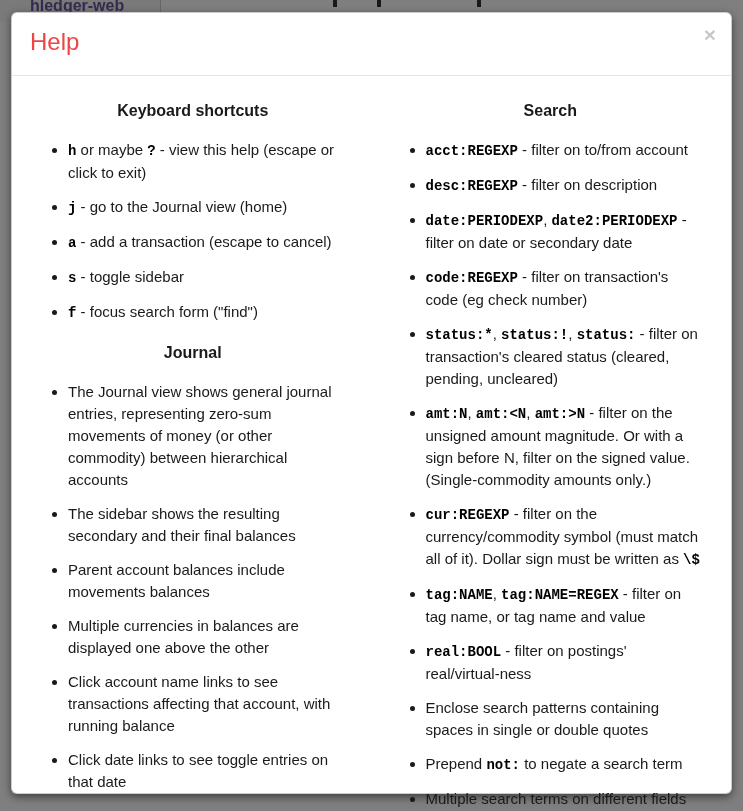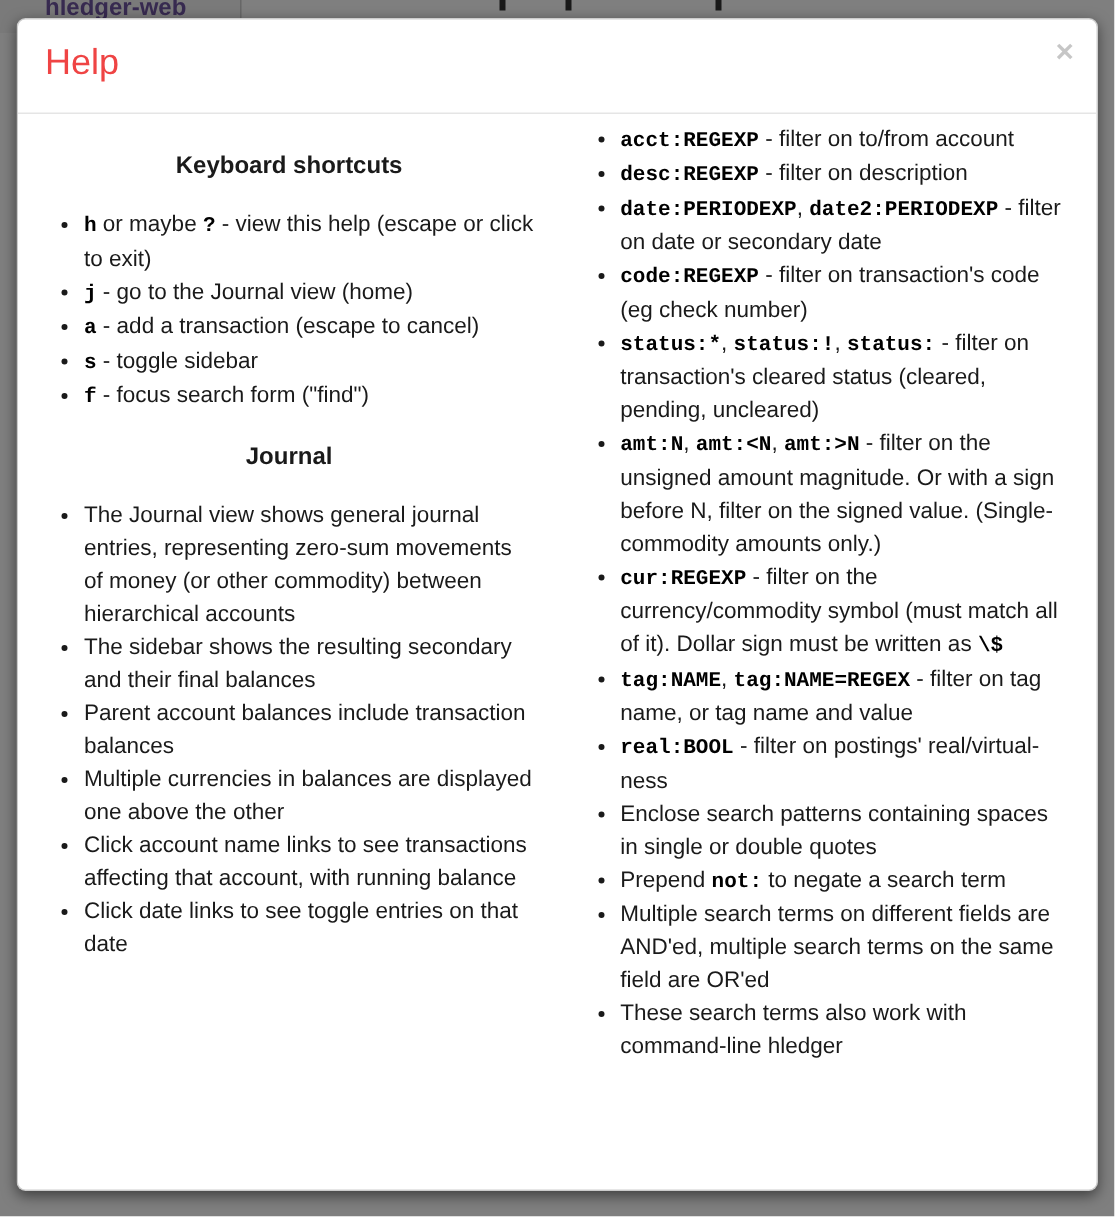--- a/index.html
+++ b/index.html
@@ -63,21 +63,21 @@
   .col { flex:1 1 0; min-width:0; }
 
   .section-title {
     margin:20px 0 19px 0;
     font-size:16px; font-weight:bold; color:#1a1a1a;text-align:center;
   }
   ul.help-list {
     margin:0 0 10px 0; padding:0 0 0 27px;
     font-size:15px; line-height:22px; color:#1a1a1a;
   }
-  ul.help-list li { margin:0; }
+  ul.help-list li { margin:12px; }
   code {
     font-family:"Liberation Mono","DejaVu Sans Mono", monospace;
     font-weight:bold; font-size:14px; color:#000;
     white-space:nowrap;
   }
 </style>
 </head>
 <body>
 
 <div class="page">
@@ -106,29 +106,30 @@
               <li><code>a</code> - add a transaction (escape to cancel)</li>
               <li><code>s</code> - toggle sidebar</li>
               <li><code>f</code> - focus search form ("find")</li>
             </ul>
         </section>
         <section>
           <h3 class="section-title">Journal</h3>
           <ul class="help-list">
               <li>The Journal view shows general journal entries, representing zero-sum movements of money (or other commodity) between hierarchical accounts</li>
               <li>The sidebar shows the resulting secondary and their final balances</li>
-              <li>Parent account balances include transaction balances</li>
+              <li>Parent account balances include movements balances</li>
               <li>Multiple currencies in balances are displayed one above the other</li>
               <li>Click account name links to see transactions affecting that account, with running balance</li>
               <li>Click date links to see toggle entries on that date</li>
             </ul>
         </section>
       </div>
       <div class="col">
         <section>
+          <h3 class="section-title">Search</h3>
           <ul class="help-list">
               <li><code>acct:REGEXP</code> - filter on to/from account</li>
               <li><code>desc:REGEXP</code> - filter on description</li>
               <li><code>date:PERIODEXP</code>, <code>date2:PERIODEXP</code> - filter on date or secondary date</li>
               <li><code>code:REGEXP</code> - filter on transaction's code (eg check number)</li>
               <li><code>status:*</code>, <code>status:!</code>, <code>status:</code> - filter on transaction's cleared status (cleared, pending, uncleared)</li>
               <li><code>amt:N</code>, <code>amt:&lt;N</code>, <code>amt:&gt;N</code> - filter on the unsigned amount magnitude. Or with a sign before N, filter on the signed value. (Single-commodity amounts only.)</li>
               <li><code>cur:REGEXP</code> - filter on the currency/commodity symbol (must match all of it). Dollar sign must be written as <code>\$</code></li>
               <li><code>tag:NAME</code>, <code>tag:NAME=REGEX</code> - filter on tag name, or tag name and value</li>
               <li><code>real:BOOL</code> - filter on postings' real/virtual-ness</li>

